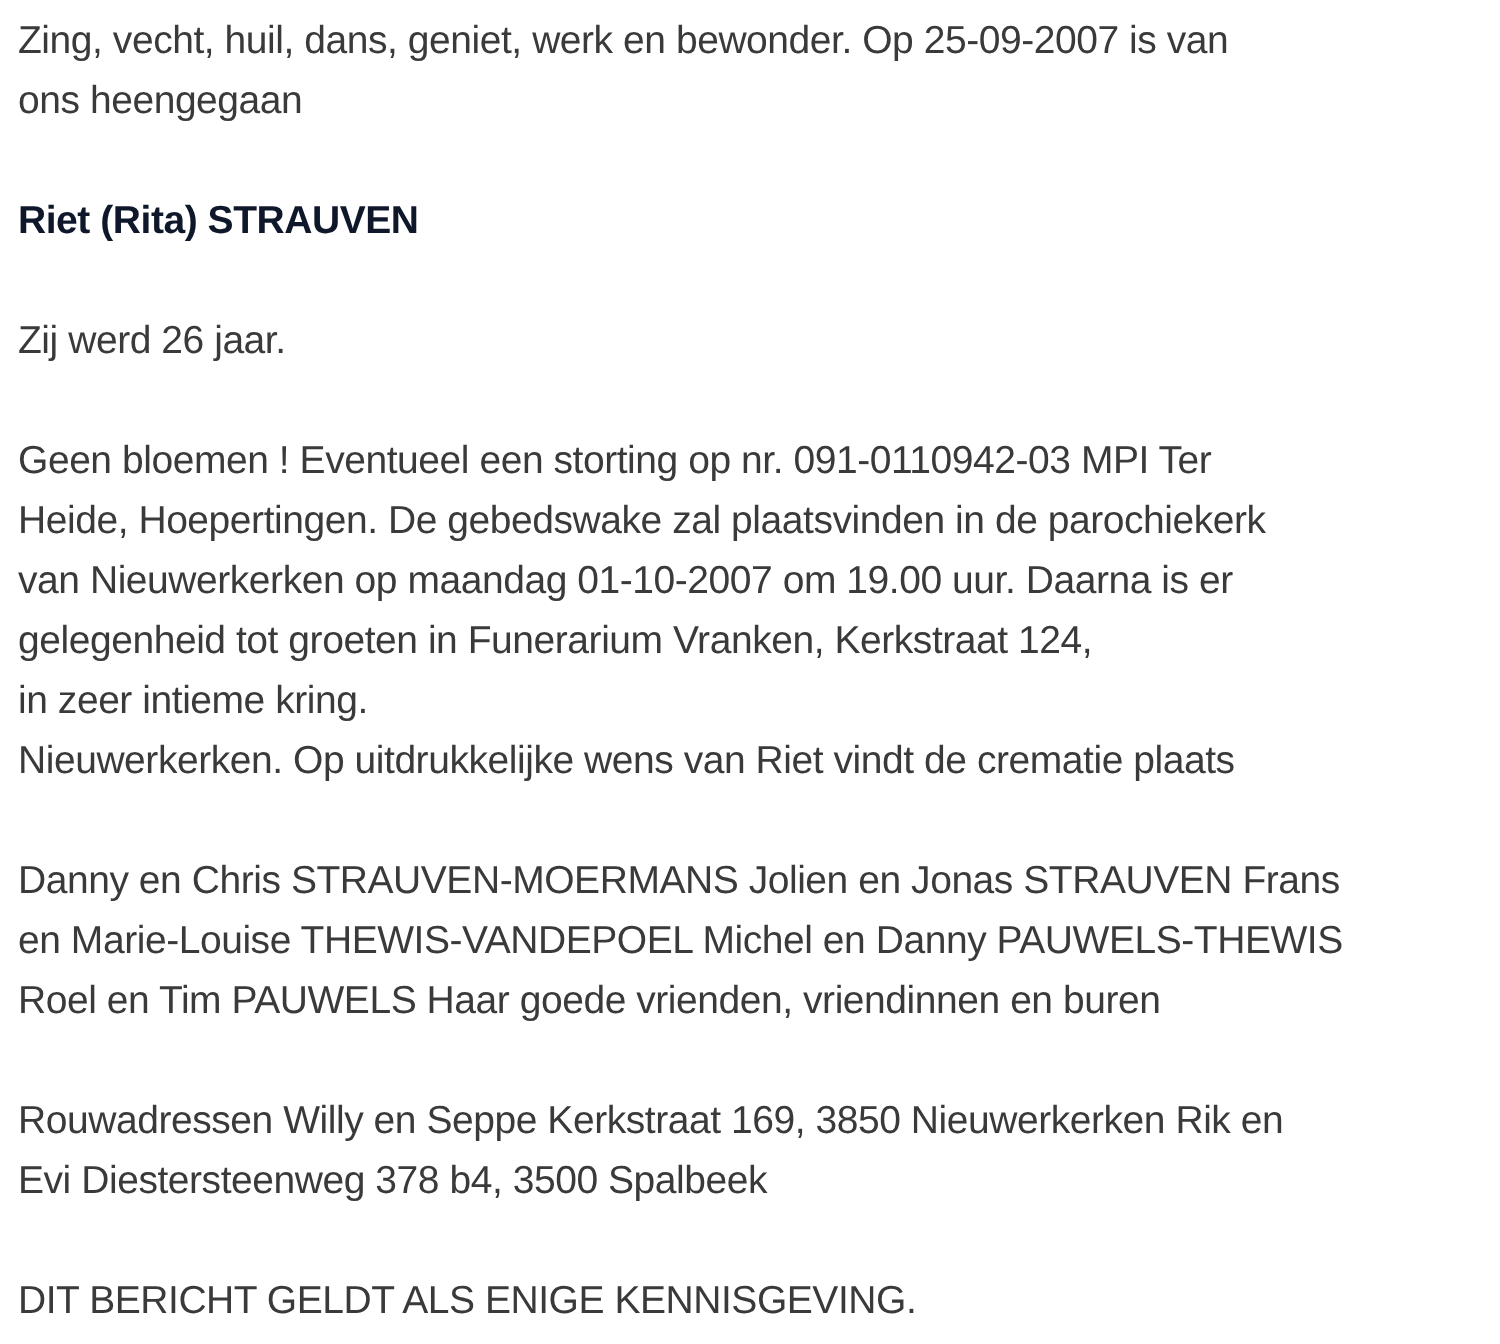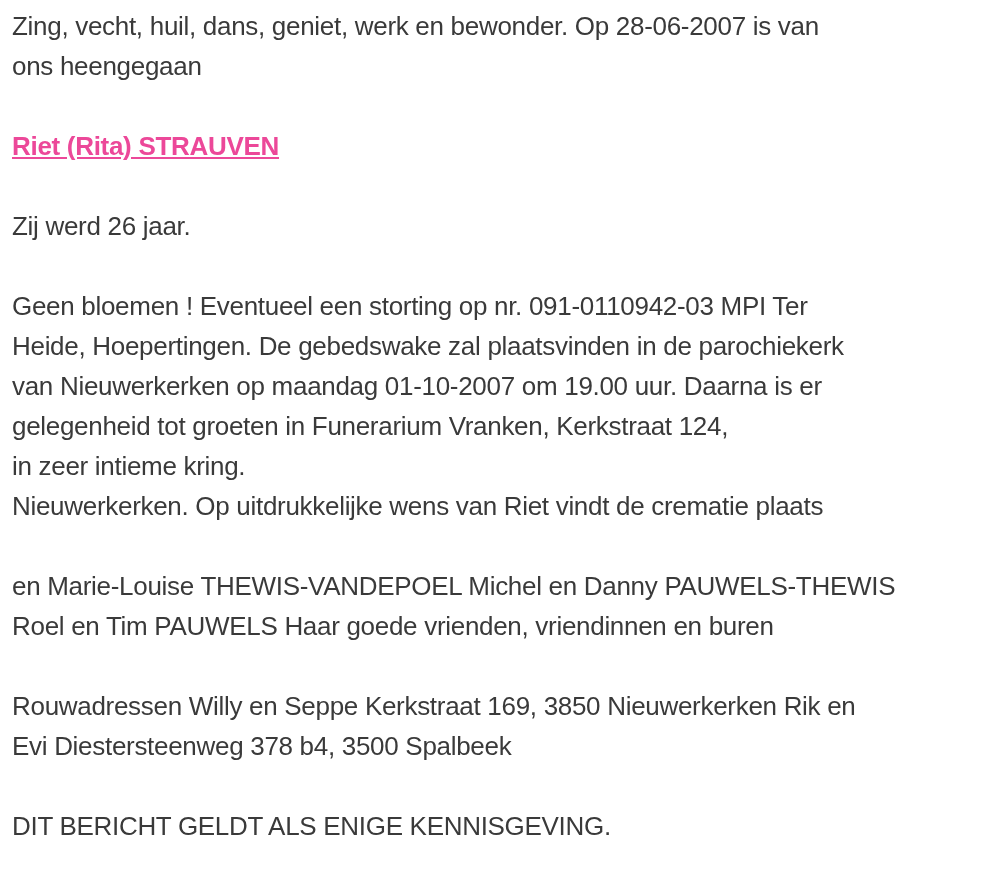--- a/index.html
+++ b/index.html
@@ -21,31 +21,30 @@
     color: #3a3a3a;
   }
   .para {
     margin: 0 0 40px 0;
   }
   .line {
     white-space: nowrap;
   }
   .name-heading {
     font-weight: 700;
-    color: #ec4899;
-    text-decoration: underline;
+    color: #0f172a;
   }
 </style>
 </head>
 <body>
 
 <div class="doc">
 
   <div class="para">
-    <div class="line">Zing, vecht, huil, dans, geniet, werk en bewonder. Op 28-06-2007 is van</div>
+    <div class="line">Zing, vecht, huil, dans, geniet, werk en bewonder. Op 25-09-2007 is van</div>
     <div class="line">ons heengegaan</div>
   </div>
 
   <div class="para name-heading">
     <div class="line">Riet (Rita) STRAUVEN</div>
   </div>
 
   <div class="para">
     <div class="line">Zij werd 26 jaar.</div>
   </div>
@@ -53,20 +52,21 @@
   <div class="para">
     <div class="line">Geen bloemen ! Eventueel een storting op nr. 091-0110942-03 MPI Ter</div>
     <div class="line">Heide, Hoepertingen. De gebedswake zal plaatsvinden in de parochiekerk</div>
     <div class="line">van Nieuwerkerken op maandag 01-10-2007 om 19.00 uur. Daarna is er</div>
     <div class="line">gelegenheid tot groeten in Funerarium Vranken, Kerkstraat 124,</div>
     <div class="line">in zeer intieme kring.</div>
     <div class="line">Nieuwerkerken. Op uitdrukkelijke wens van Riet vindt de crematie plaats</div>
   </div>
 
   <div class="para">
+    <div class="line">Danny en Chris STRAUVEN-MOERMANS Jolien en Jonas STRAUVEN Frans</div>
     <div class="line">en Marie-Louise THEWIS-VANDEPOEL Michel en Danny PAUWELS-THEWIS</div>
     <div class="line">Roel en Tim PAUWELS Haar goede vrienden, vriendinnen en buren</div>
   </div>
 
   <div class="para">
     <div class="line">Rouwadressen Willy en Seppe Kerkstraat 169, 3850 Nieuwerkerken Rik en</div>
     <div class="line">Evi Diestersteenweg 378 b4, 3500 Spalbeek</div>
   </div>
 
   <div class="para">

